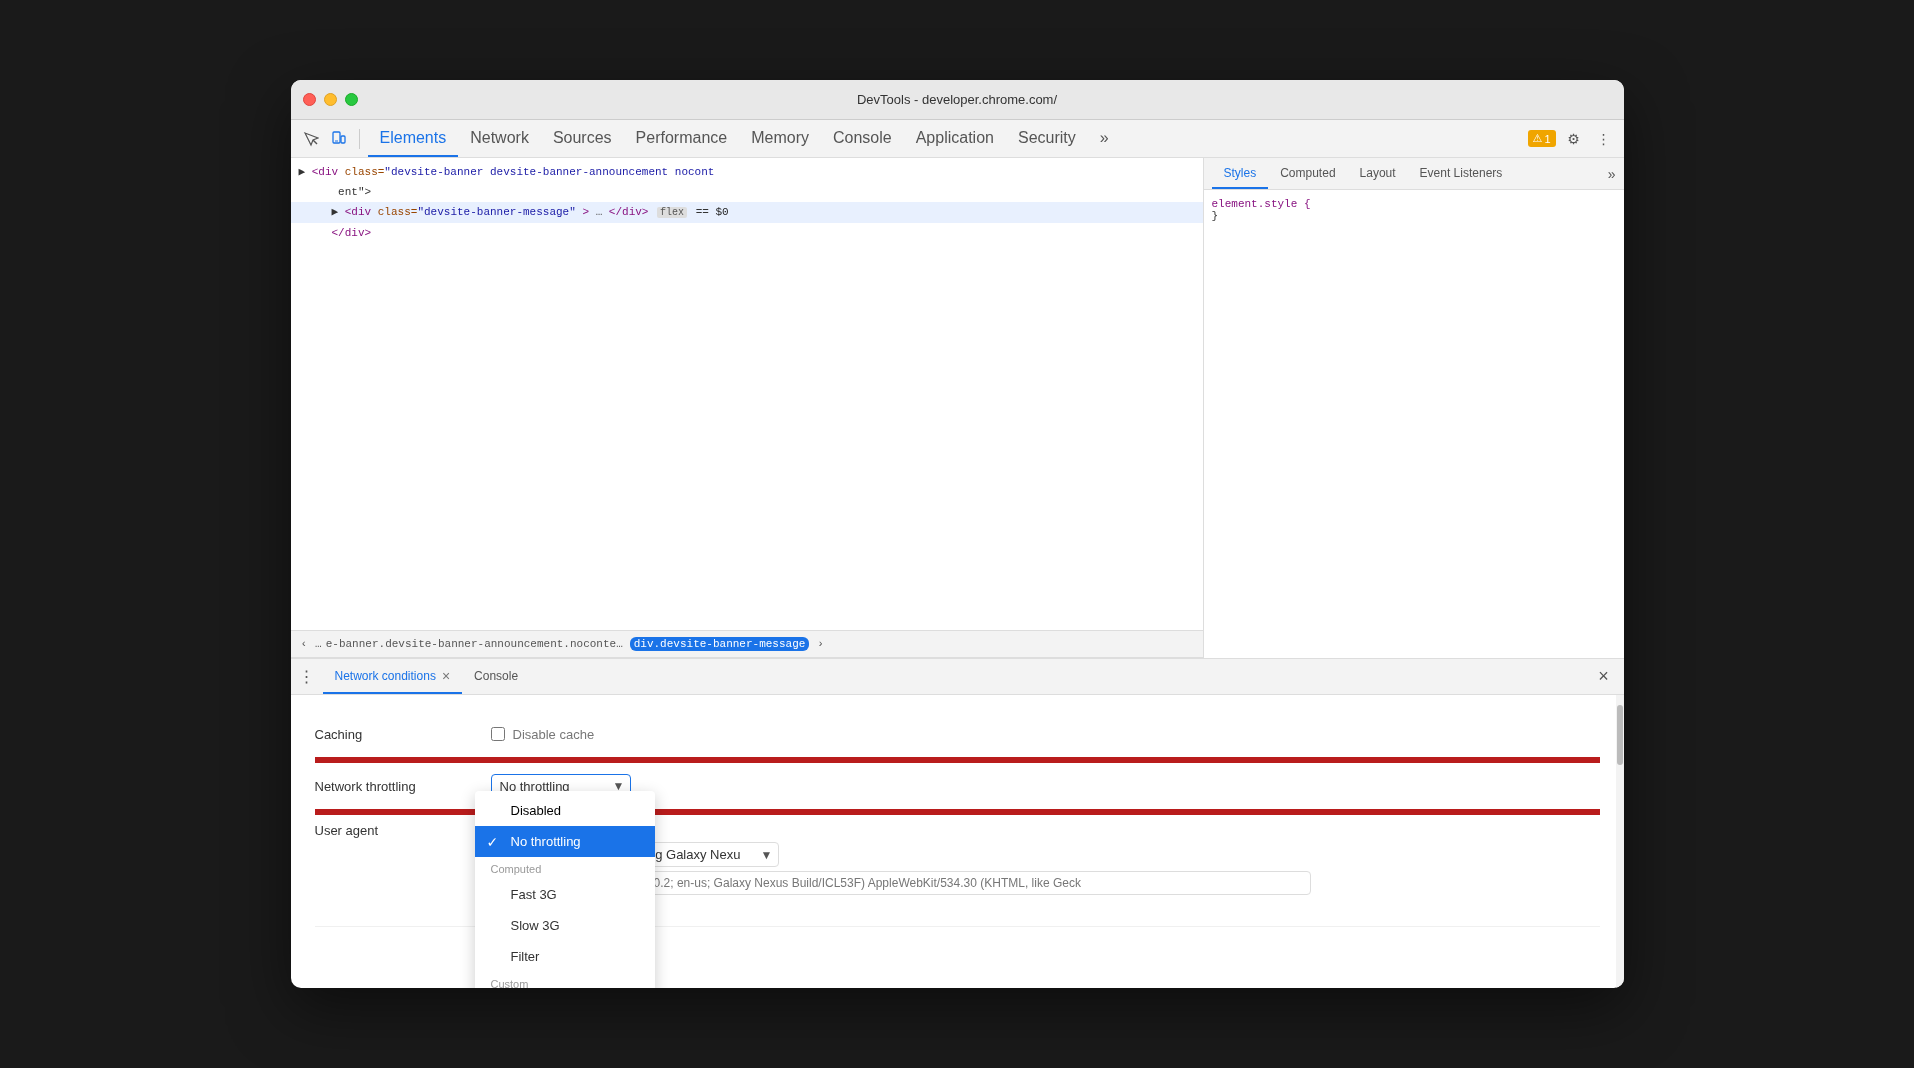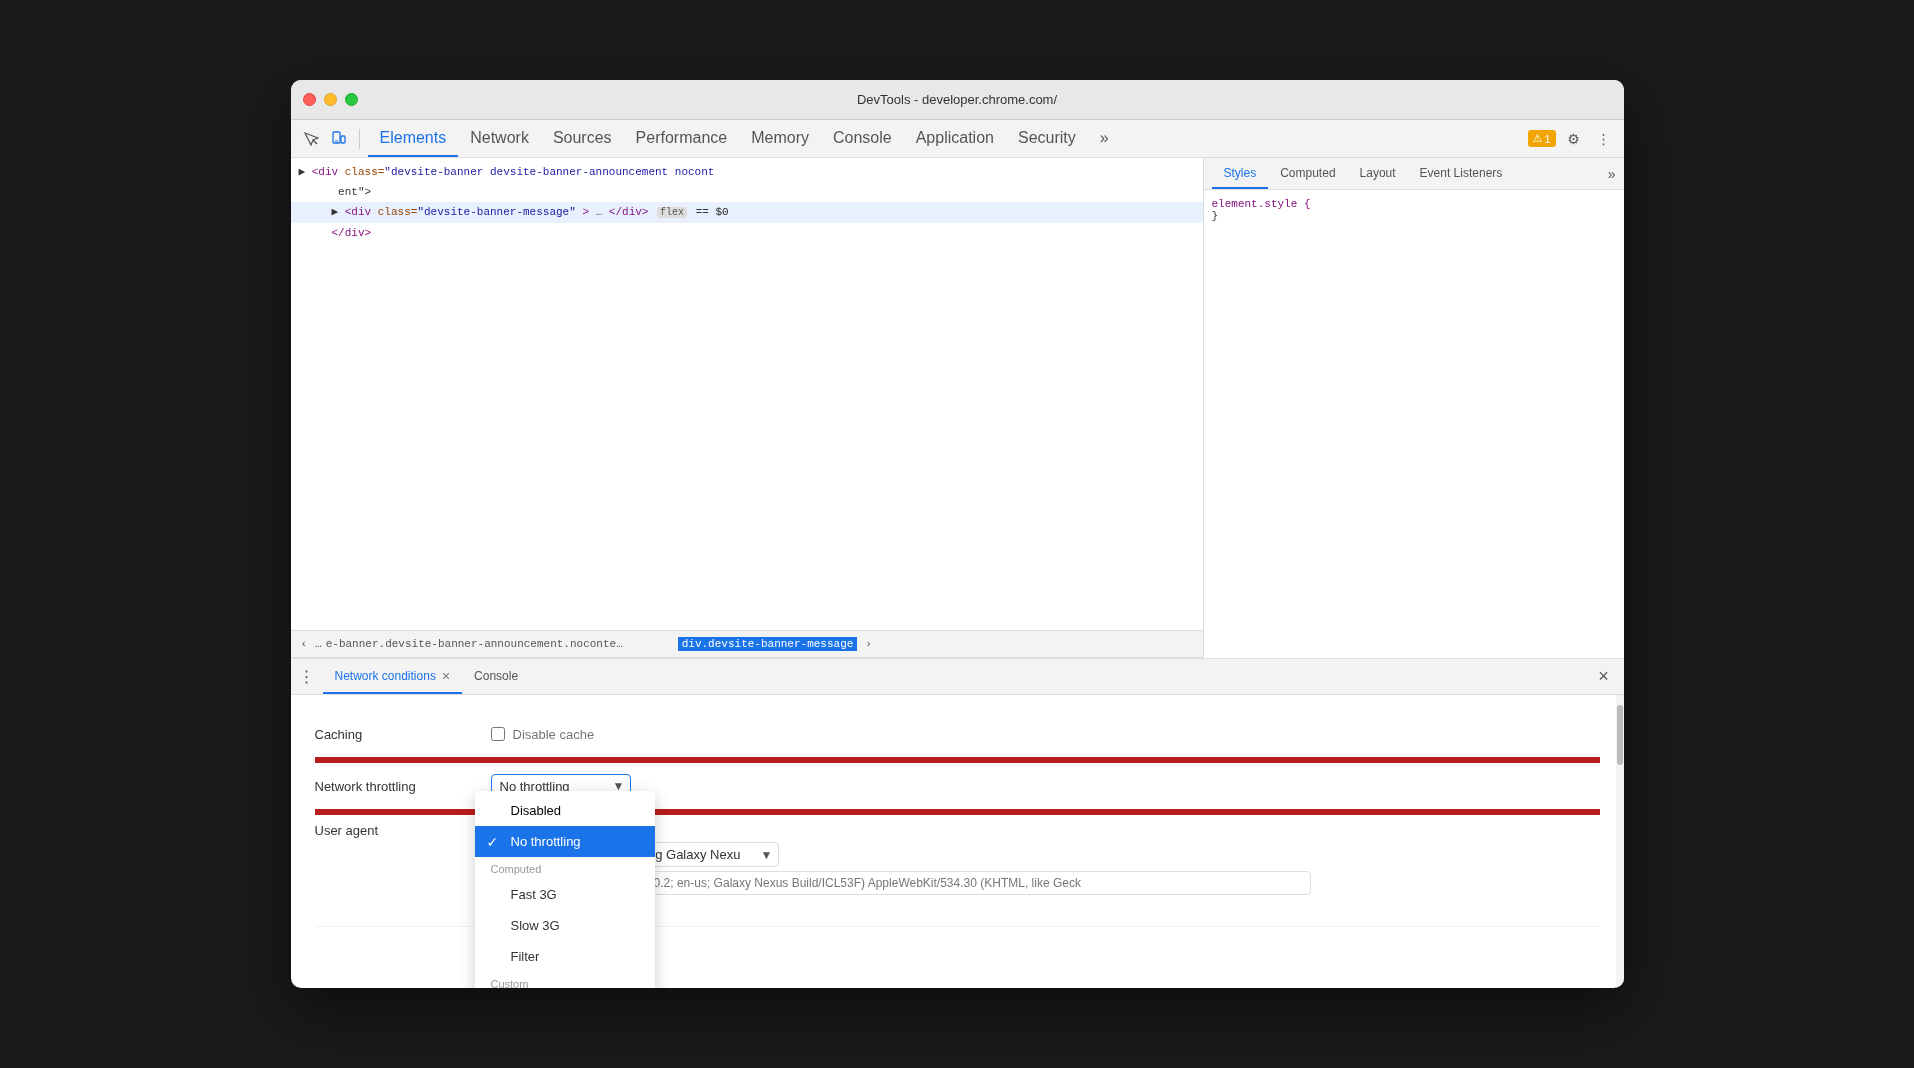--- a/index.html
+++ b/index.html
@@ -184,22 +184,21 @@
       color: #555;
       white-space: nowrap;
       overflow: hidden;
       text-overflow: ellipsis;
       max-width: 300px;
     }
     .breadcrumb-item.selected {
       background: #1a73e8;
       color: white;
       padding: 1px 4px;
-      border-radius: 0;
-      margin-left: 48px;
+      border-radius: 6px;
     }
     .breadcrumb-ellipsis { color: #555; }
 
     
     .styles-panel {
       width: 420px;
       display: flex;
       flex-direction: column;
       overflow: hidden;
     }

